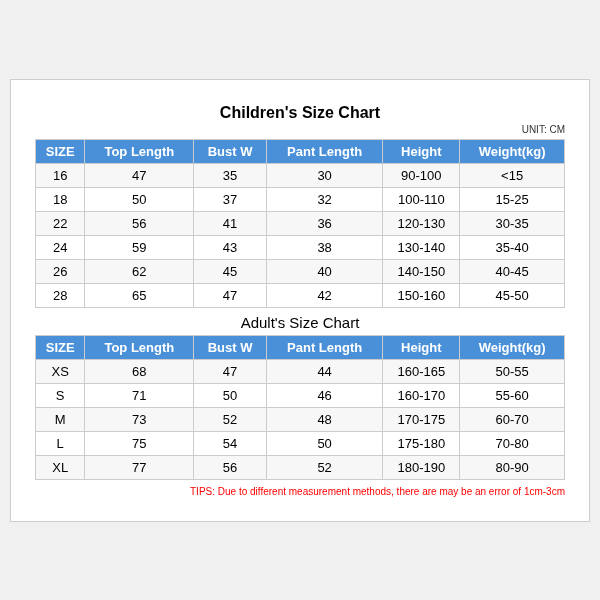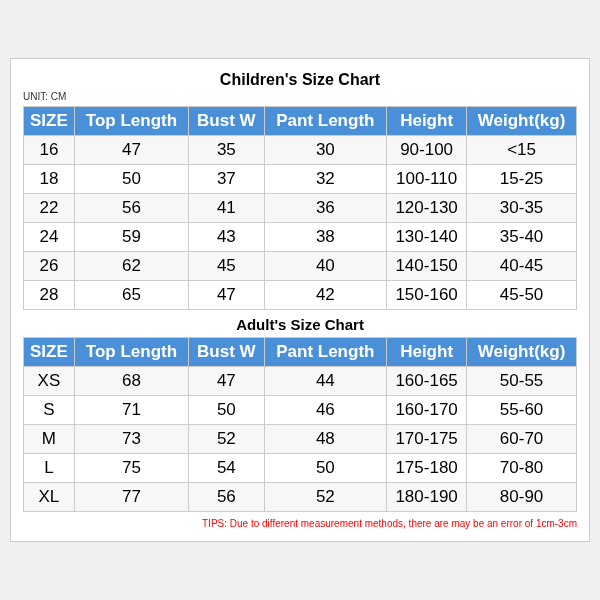--- a/index.html
+++ b/index.html
@@ -8,39 +8,39 @@
       display: flex;
       justify-content: center;
       align-items: center;
       width: 600px;
       height: 600px;
       font-family: Arial, sans-serif;
     }
     .chart-container {
       background: #fff;
       border: 1px solid #ccc;
-      padding: 12px;
+      padding: 24px;
       width: 580px;
     }
     .main-title {
       text-align: center;
       font-size: 16px;
       font-weight: bold;
       margin-bottom: 2px;
     }
     .unit-label {
-      text-align: left;
+      text-align: right;
       font-size: 10px;
       color: #333;
       margin-bottom: 4px;
     }
     table {
       width: 100%;
       border-collapse: collapse;
-      font-size: 17px;
+      font-size: 13px;
     }
     th, td {
       border: 1px solid #ccc;
       text-align: center;
       padding: 4px 2px;
     }
     th {
       background-color: #4a90d9;
       color: #fff;
       font-weight: bold;
@@ -50,21 +50,21 @@
     }
     tr:nth-child(even) td {
       background-color: #fff;
     }
     td:first-child {
       font-weight: normal;
     }
     .section-title {
       text-align: center;
       font-size: 15px;
-      font-weight: bold;
+      font-weight: normal;
       padding: 6px 0 4px 0;
     }
     .tips {
       font-size: 10px;
       color: red;
       text-align: right;
       margin-top: 6px;
     }
   </style>
 </head>

